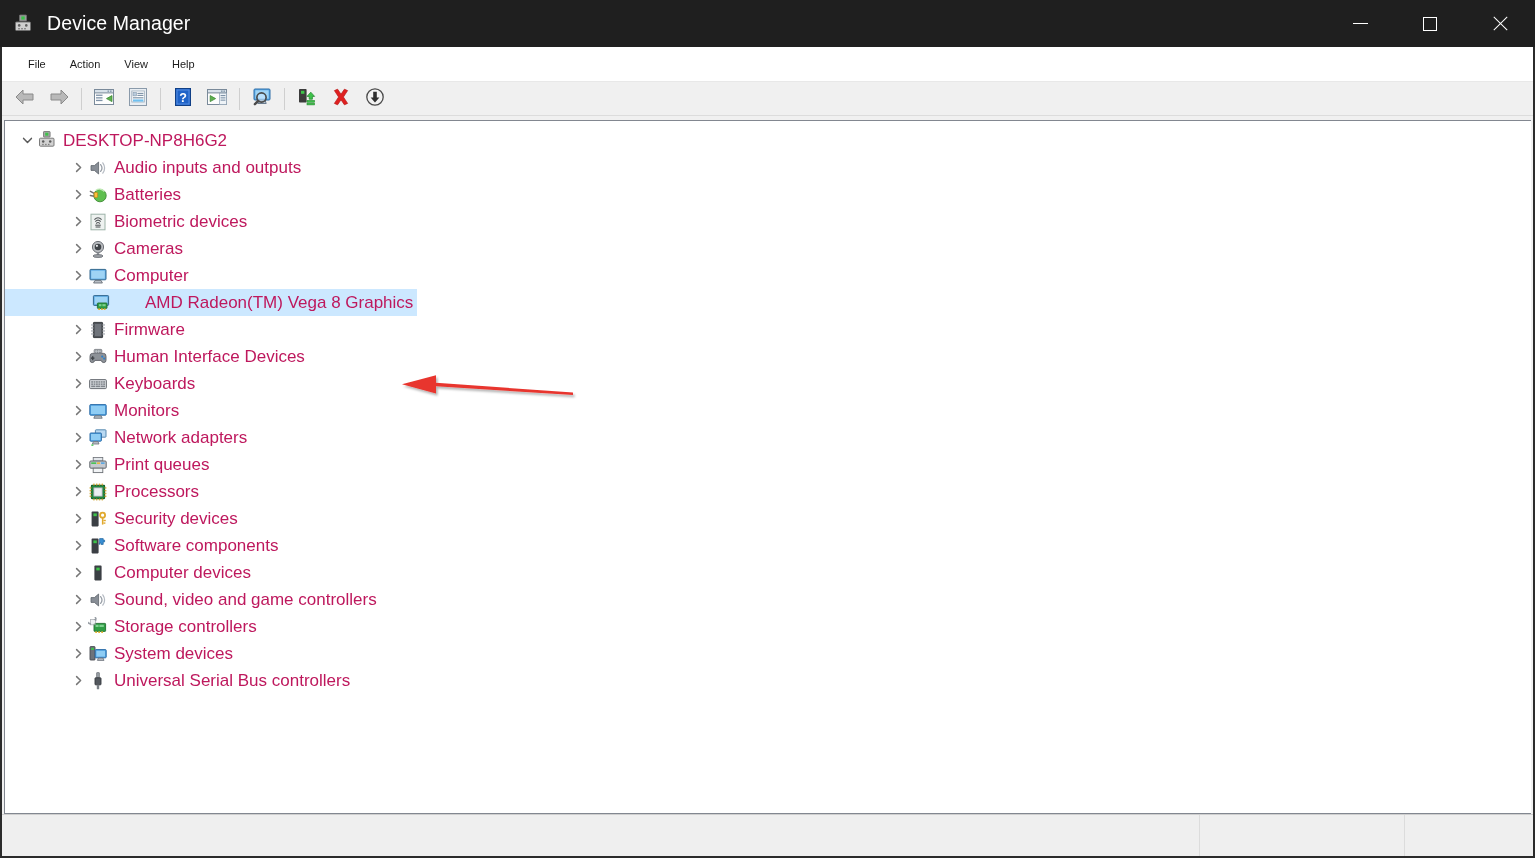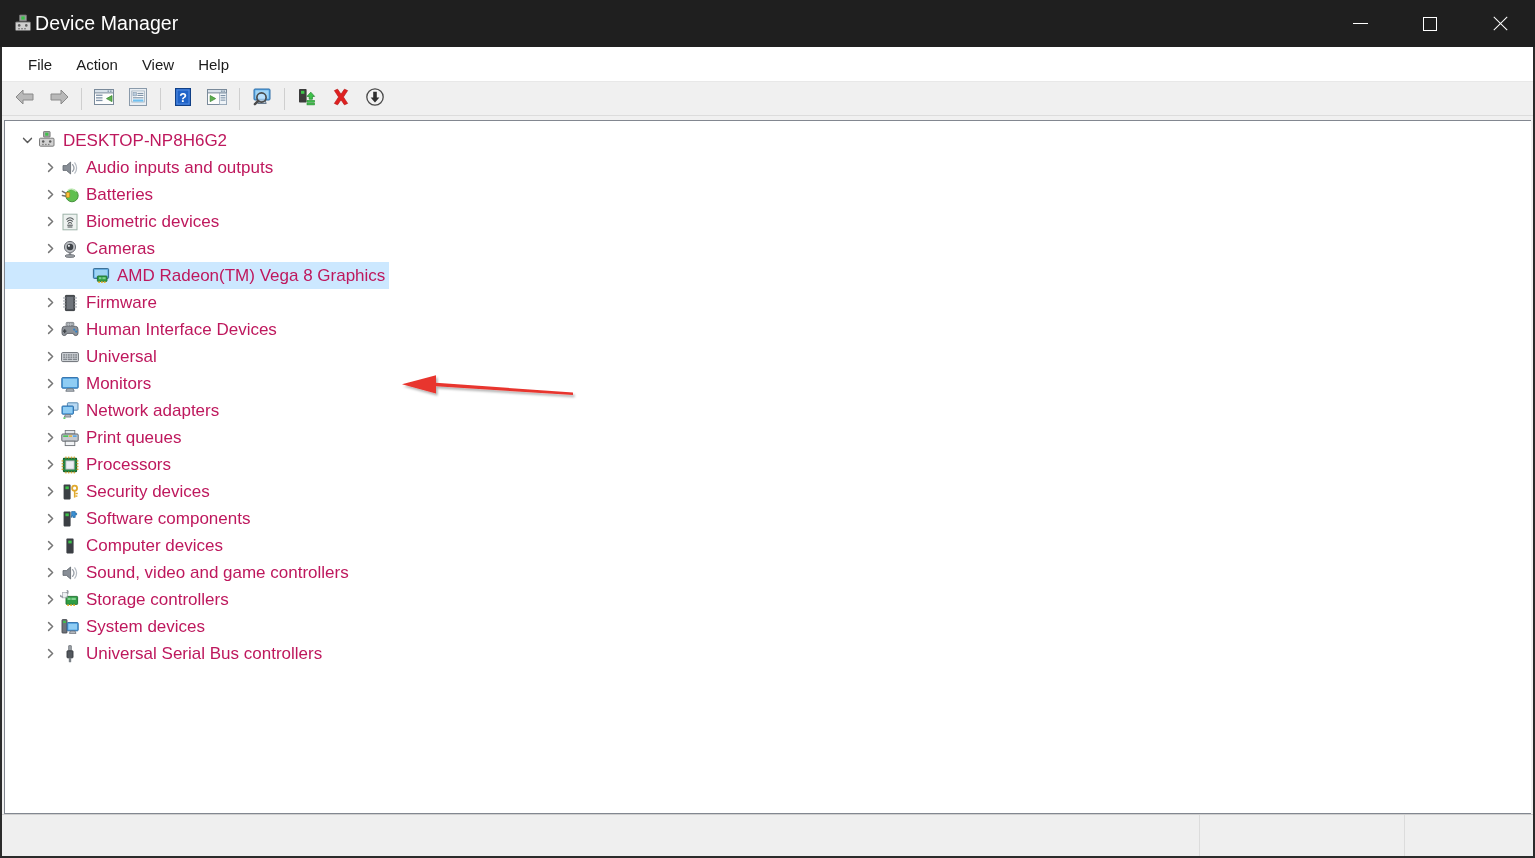--- a/index.html
+++ b/index.html
@@ -28,20 +28,21 @@
     background: #1f1f1f;
     display: flex;
     align-items: center;
     flex: 0 0 auto;
     position: relative;
   }
   .titlebar-left {
     display: flex;
     align-items: center;
     padding-left: 13px;
+    gap: 12px;
   }
   .app-icon {
     width: 22px;
     height: 22px;
     position: relative;
     flex: 0 0 auto;
   }
   .title-text {
     color: #ffffff;
     font-size: 19.5px;
@@ -99,21 +100,21 @@
     height: 35px;
     background: #ffffff;
     display: flex;
     align-items: center;
     padding-left: 16px;
     flex: 0 0 auto;
     border-bottom: 1px solid #e8e8e8;
     box-sizing: border-box;
   }
   .menu-item {
-    font-size: 15px;
+    font-size: 11px;
     color: #1b1b1b;
     padding: 3px 12px;
     white-space: nowrap;
   }
 
   
   .toolbar {
     height: 34px;
     background: #f0f0f0;
     display: flex;
@@ -193,22 +194,22 @@
   .row-hit {
     display: inline-flex;
     align-items: center;
     height: 27px;
     box-sizing: border-box;
   }
   .row-hit.selected {
     background: #cce8ff;
   }
   .lvl0 { padding-left: 13px; }
-  .lvl1 { padding-left: 36px; }
-  .lvl2 { padding-left: 85px; }
+  .lvl1 { padding-left: 64px; }
+  .lvl2 { padding-left: 85px; gap: 28px; }
 
   
   .statusbar {
     height: 44px;
     background: #efefef;
     border-top: 1px solid #cfcfcf;
     display: flex;
     flex: 0 0 auto;
     box-sizing: border-box;
   }
@@ -507,20 +508,37 @@
               <circle cx="10" cy="8" r="3.3" fill="#3f4348"></circle>
               <circle cx="8.9" cy="6.8" r="1.1" fill="#e8eaec"></circle>
               <rect x="8.8" y="13.4" width="2.4" height="2.8" fill="#8d9196"></rect>
               <ellipse cx="10" cy="17" rx="5" ry="1.5" fill="#9a9ea3" stroke="#6c7076" stroke-width="0.8"></ellipse>
             </svg>
           </span>
           <span class="tree-label">Cameras</span>
         </div>
       </div>
 
+      <div class="tree-row">
+        <div class="row-hit lvl1">
+          <span class="tree-chevron">
+            <svg width="11" height="11" viewBox="0 0 11 11">
+                <path d="M3.6 1.6 L7.6 5.5 L3.6 9.4" fill="none" stroke="#767676" stroke-width="1.5" stroke-linecap="round" stroke-linejoin="round"></path>
+              </svg>
+          </span>
+          <span class="tree-icon">
+            <svg width="20" height="20" viewBox="0 0 20 20">
+              <rect x="2" y="3.4" width="16" height="10.4" rx="0.8" fill="#5aa9e6" stroke="#34688f" stroke-width="1"></rect>
+              <rect x="3.2" y="4.6" width="13.6" height="8" fill="#9fd4f5"></rect>
+              <path d="M7 14.4 L13 14.4 L14.4 17 L5.6 17 Z" fill="#b9bfc6" stroke="#6a7078" stroke-width="0.9" stroke-linejoin="round"></path>
+            </svg>
+          </span>
+          <span class="tree-label">Computer</span>
+        </div>
+      </div>
 
 
 
       <div class="tree-row">
         <div class="row-hit lvl2 selected">
           <span class="tree-icon">
             <svg width="20" height="20" viewBox="0 0 20 20">
               <rect x="2.4" y="2.6" width="15.2" height="9.8" rx="0.8" fill="#5aa9e6" stroke="#34688f" stroke-width="1"></rect>
               <rect x="3.6" y="3.8" width="12.8" height="7.4" fill="#9fd4f5"></rect>
               <rect x="6.4" y="10" width="9.6" height="5.4" rx="0.6" fill="#2f9e45" stroke="#1f6e2f" stroke-width="0.9"></rect>
@@ -614,21 +632,21 @@
                 <rect x="8" y="9.4" width="1.8" height="1.5"></rect>
                   <rect x="10.4" y="9.4" width="1.8" height="1.5"></rect>
                 <rect x="12.8" y="9.4" width="1.8" height="1.5"></rect>
                   <rect x="15.2" y="9.4" width="1.8" height="1.5"></rect>
                 <rect x="3.2" y="11.6" width="4.2" height="1.5"></rect>
                   <rect x="8" y="11.6" width="4.2" height="1.5"></rect>
                 <rect x="12.8" y="11.6" width="4.2" height="1.5"></rect>
               </g>
             </svg>
           </span>
-          <span class="tree-label">Universal</span>
+          <span class="tree-label">Keyboards</span>
         </div>
       </div>
 
 
       <div class="tree-row">
         <div class="row-hit lvl1">
           <span class="tree-chevron">
             <svg width="11" height="11" viewBox="0 0 11 11">
                 <path d="M3.6 1.6 L7.6 5.5 L3.6 9.4" fill="none" stroke="#767676" stroke-width="1.5" stroke-linecap="round" stroke-linejoin="round"></path>
               </svg>

